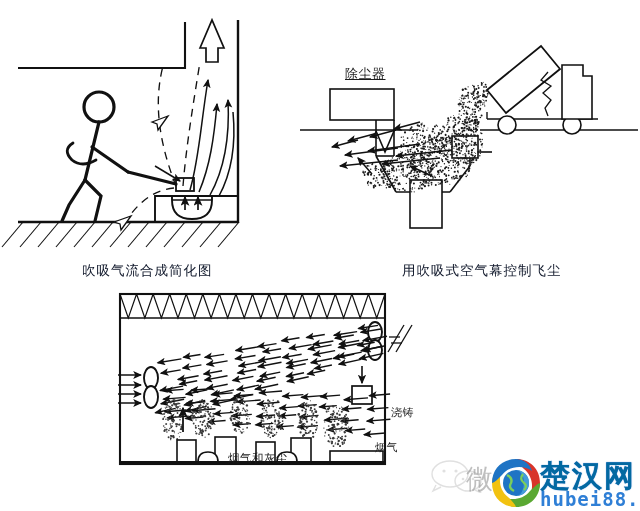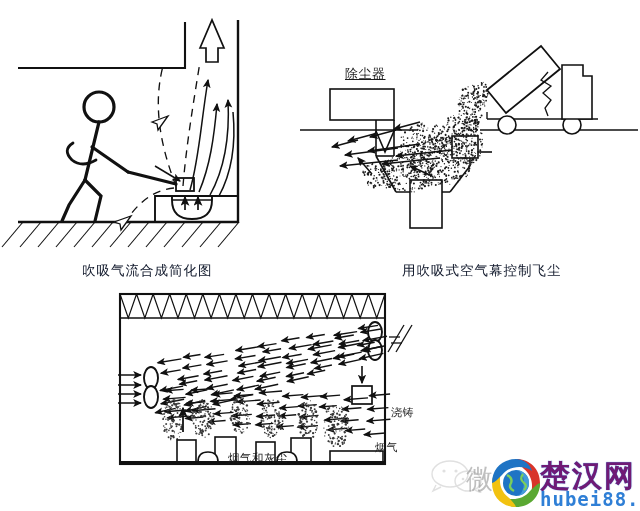--- a/index.html
+++ b/index.html
@@ -32,21 +32,21 @@
     position:absolute;left:0;top:4px;width:70px;height:34px;
     opacity:.30;
   }
   .wm-wechat-text{
     position:absolute;left:38px;top:6px;font-size:27px;color:#8c8c8c;
     opacity:.55;font-family:"DejaVu Sans","Liberation Sans",sans-serif;
   }
   .wm-globe{position:absolute;left:62px;top:2px;width:52px;height:52px;}
   .wm-name{
     position:absolute;left:112px;top:1px;font-size:30px;font-weight:bold;
-    color:#701a75;letter-spacing:2px;
+    color:#0369a1;letter-spacing:2px;
     text-shadow:0 0 1px #1a63c8;
   }
   .wm-url{
     position:absolute;left:112px;top:33px;font-size:19px;font-weight:bold;
     color:#2f7fd6;letter-spacing:1px;
     font-family:"DejaVu Sans Mono","Liberation Mono",monospace;
   }
 </style>
 </head>
 <body>

